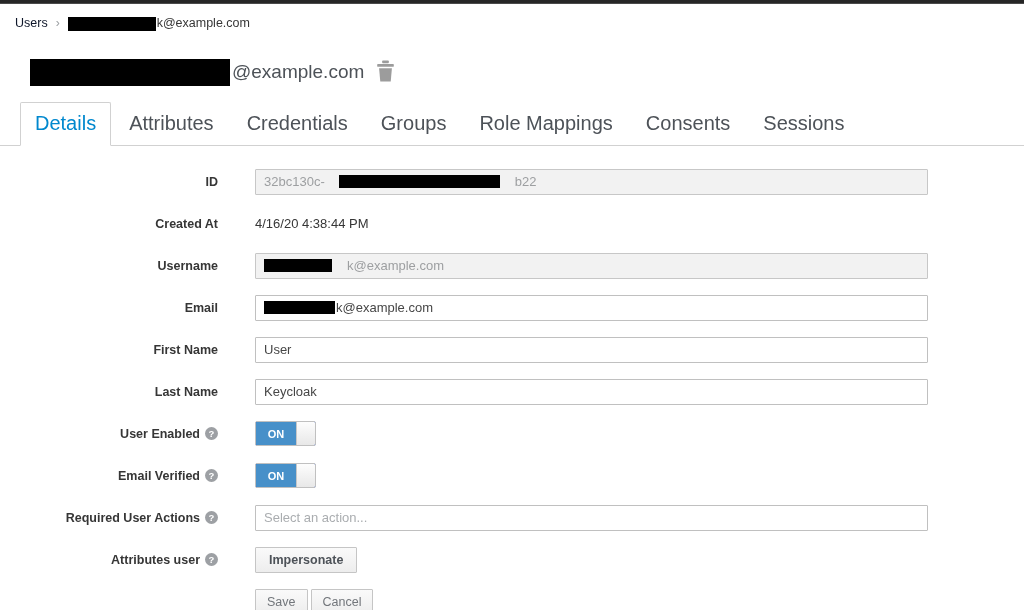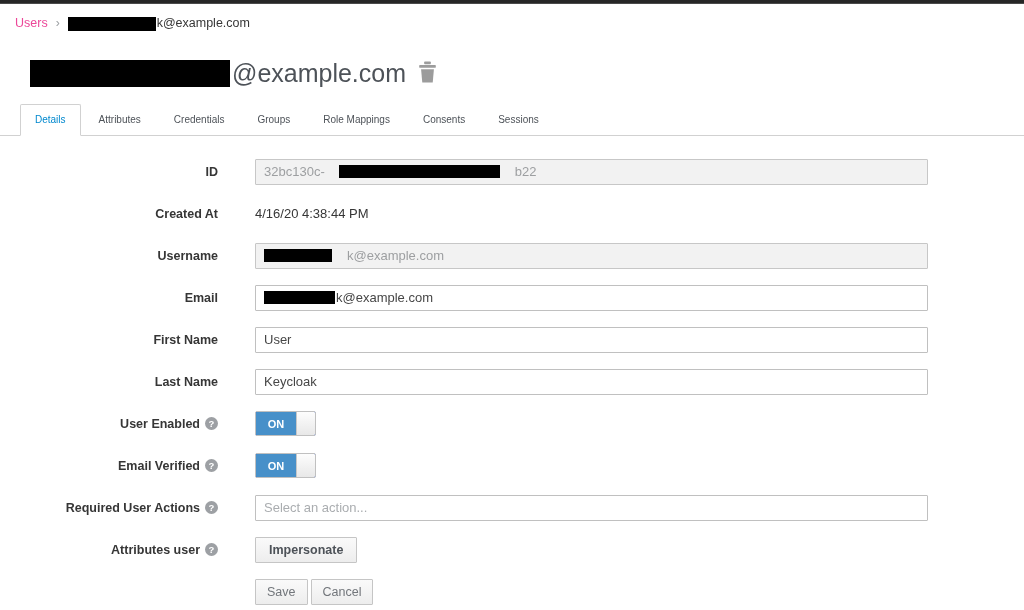--- a/index.html
+++ b/index.html
@@ -3,43 +3,43 @@
 <meta charset="utf-8">
 <style>
   * { box-sizing: border-box; margin: 0; padding: 0; }
   html, body { width: 1024px; height: 610px; background: #ffffff; overflow: hidden;
     font-family: "Liberation Sans", sans-serif; color: #4d5258; }
 
   .topbar { height: 4px; width: 100%; background: #262626; border-bottom: 1px solid #4a4a4a; }
 
   
   .breadcrumb { padding: 12px 0 0 15px; font-size: 12.5px; display: flex; align-items: center; }
-  .breadcrumb a { color: #ec4899; text-decoration: none; cursor: pointer; }
+  .breadcrumb a { color: #0f172a; text-decoration: none; cursor: pointer; }
   .crumb-sep { color: #9da0a4; margin: 0 8px; font-size: 12px; }
   .crumb-current { color: #363636; }
 
   
   .redact { background: #000; display: inline-block; vertical-align: middle; }
   .redact-crumb { width: 88px; height: 14px; margin-right: 1px; }
   .redact-title { width: 200px; height: 27px; margin-right: 2px; }
   .redact-id { width: 161px; height: 13px; margin-right: 1px; }
   .redact-username { width: 68px; height: 13px; margin-right: 1px; }
   .redact-email { width: 71px; height: 13px; margin-right: 1px; }
 
   
-  .page-title { margin: 28px 17px 0 30px; font-size: 25px; font-weight: 400; color: #4d5258;
+  .page-title { margin: 28px 17px 0 30px; font-size: 19px; font-weight: 400; color: #4d5258;
     display: flex; align-items: center; }
   .title-text { letter-spacing: 0; }
   .trash-btn { background: none; border: none; margin-left: 12px; cursor: pointer; padding: 0;
     display: inline-flex; align-items: center; }
 
   
   .tabs { margin-top: 15px; padding-left: 20px; border-bottom: 1px solid #d1d1d1;
     display: flex; align-items: flex-end; }
-  .tab { font-size: 10px; color: #4d5258; padding: 9px 14px 10px 14px; margin-right: 3px;
+  .tab { font-size: 20px; color: #4d5258; padding: 9px 14px 10px 14px; margin-right: 3px;
     cursor: pointer; border: 1px solid transparent; background: transparent; position: relative; top: 1px; }
   .tab.active { color: #0088ce; background: #fff; border-color: #d1d1d1;
     border-bottom-color: #fff; border-radius: 2px 2px 0 0; }
 
   
   .form { margin-top: 23px; }
   .row { display: flex; align-items: center; margin-bottom: 16px; min-height: 26px; }
   .label-cell { width: 218px; flex: 0 0 218px; text-align: right; font-size: 12.5px;
     font-weight: 700; color: #363636; display: flex; justify-content: flex-end; align-items: center; }
   .help { width: 13px; height: 13px; border-radius: 50%; background: #9da0a4; color: #fff;

